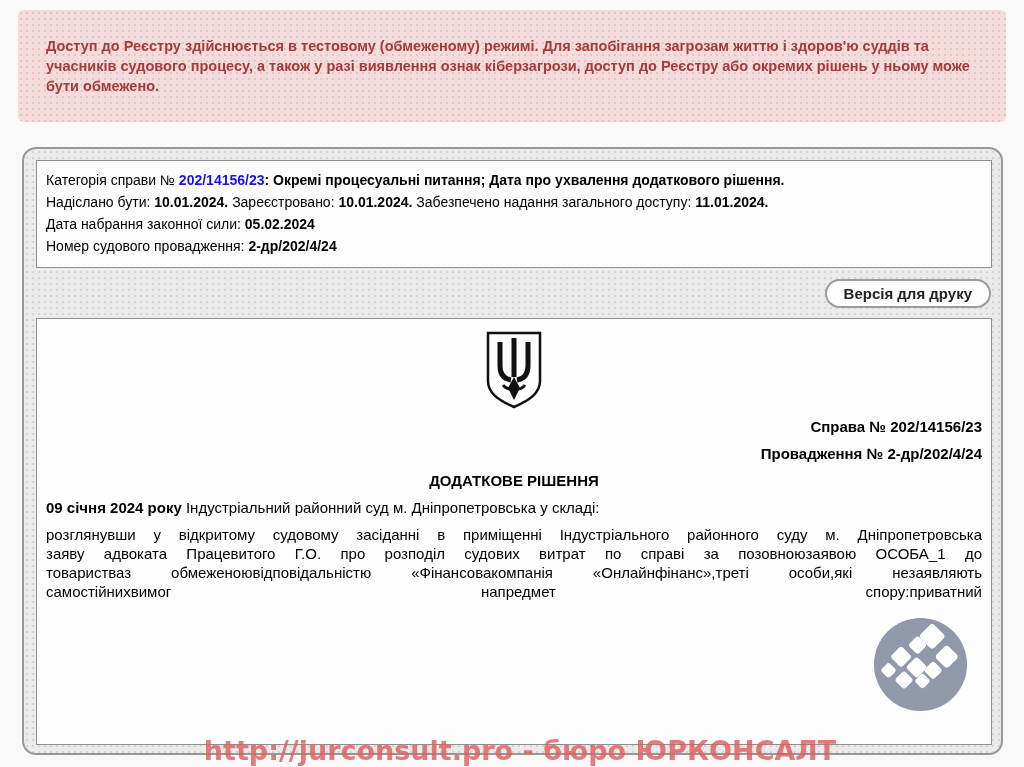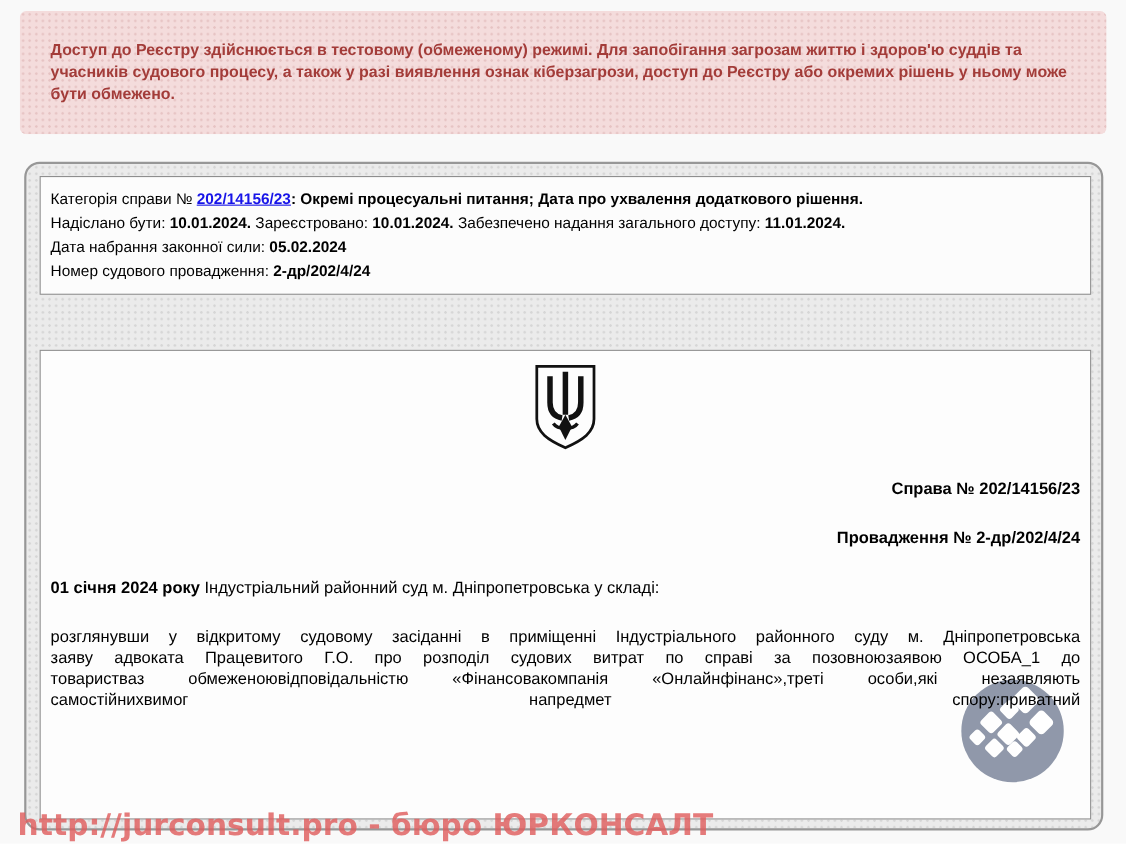--- a/index.html
+++ b/index.html
@@ -28,46 +28,46 @@
     background-size:6px 6px;
   }
   
   .meta-box{
     position:absolute;left:12px;top:11px;right:9px;height:108px;
     box-sizing:border-box;background:#fcfcfc;border:1px solid #8e8e8e;
     padding:8px 9px;font-size:14px;
   }
   .meta-row{line-height:22px;white-space:nowrap;}
   .b{font-weight:bold;}
-  a.case-link{color:#1714e8;font-weight:bold;text-decoration:underline;cursor:pointer;}
+  a.case-link{color:#1714e8;font-weight:bold;cursor:pointer;}
   
   .print-btn{
     position:absolute;top:130px;right:10px;height:29px;padding:0 17px;
     border-radius:15px;border:2px solid #9b9b9b;background:#fdfdfd;
     font-family:inherit;font-size:15px;font-weight:bold;color:#222;cursor:pointer;
   }
   
   .doc-box{
     position:absolute;left:12px;top:169px;right:9px;height:427px;
     box-sizing:border-box;background:#fdfdfd;border:1px solid #8e8e8e;
     padding:0 9px;overflow:hidden;font-size:15px;
   }
-  .doc-box p{margin:26px 0;line-height:19px;position:relative;z-index:1;}
+  .doc-box p{margin:8px 0;line-height:19px;position:relative;z-index:1;}
   .emblem{display:block;margin:12px auto 0;}
   .t-right{text-align:right;font-weight:bold;}
   .t-center{text-align:center;font-weight:bold;}
   .just{
     text-align:justify;text-align-last:justify;
     word-spacing:13px;line-height:19.5px;
   }
   .watermark{position:absolute;left:835px;top:297px;width:97px;height:97px;z-index:0;opacity:.92;}
   
   .footer-mark{
     position:absolute;left:16px;right:0;top:735px;z-index:20;
-    text-align:left;white-space:nowrap;pointer-events:none;
+    text-align:center;white-space:nowrap;pointer-events:none;
     font-family:"DejaVu Sans",sans-serif;font-weight:bold;font-size:27px;
     color:#e05e5e;opacity:.82;
   }
 </style>
 </head>
 <body>
 
 <div class="banner">
   <span>Доступ до Реєстру здійснюється в тестовому (обмеженому) режимі. Для запобігання загрозам життю і здоров'ю суддів та учасників судового процесу, а також у разі виявлення ознак кіберзагрози, доступ до Реєстру або окремих рішень у ньому може бути обмежено.</span>
 </div>
@@ -90,20 +90,21 @@
     <div class="meta-row">
       <span>Дата набрання законної сили:</span>
       <span class="b">05.02.2024</span>
     </div>
     <div class="meta-row">
       <span>Номер судового провадження:</span>
       <span class="b">2-др/202/4/24</span>
     </div>
   </div>
 
+  <button class="print-btn">Версія для друку</button>
 
   <div class="doc-box">
 
     <svg class="emblem" width="58" height="78" viewBox="0 0 58 78">
       <path d="M3 2 H55 V50 C55 62 45 69 29 76 C13 69 3 62 3 50 Z" fill="#fdfdfd" stroke="#111" stroke-width="2.5"></path>
       <g fill="none" stroke="#111" stroke-width="5">
         <path d="M29 7 V46"></path>
         <path d="M15 11 V35 C15 44 20 48 26 49"></path>
         <path d="M43 11 V35 C43 44 38 48 32 49"></path>
       </g>
@@ -123,18 +124,19 @@
         <rect x="40" y="23" width="14" height="14" rx="3" transform="rotate(45 47 30)"></rect>
         <rect x="52" y="11" width="20" height="20" rx="4" transform="rotate(45 62 21)"></rect>
         <rect x="68" y="33" width="18" height="18" rx="4" transform="rotate(45 77 42)"></rect>
         <rect x="56" y="49" width="14" height="14" rx="3" transform="rotate(45 63 56)"></rect>
         <rect x="46" y="61" width="12" height="12" rx="3" transform="rotate(45 52 67)"></rect>
       </g>
     </svg>
 
     <p class="t-right">Справа № 202/14156/23</p>
     <p class="t-right">Провадження № 2-др/202/4/24</p>
-    <p><b>01 січня 2024 року</b><span> Індустріальний районний суд м. Дніпропетровська у складі:</span></p>
+    <p class="t-center">ДОДАТКОВЕ РІШЕННЯ</p>
+    <p><b>09 січня 2024 року</b><span> Індустріальний районний суд м. Дніпропетровська у складі:</span></p>
     <p class="just">розглянувши у відкритому судовому засіданні в приміщенні Індустріального районного суду м. Дніпропетровська заяву адвоката Працевитого Г.О. про розподіл судових витрат по справі за позовноюзаявою ОСОБА_1 до товаристваз обмеженоювідповідальністю «Фінансовакомпанія «Онлайнфінанс»,треті особи,які незаявляють самостійнихвимог напредмет спору:приватний</p>
   </div>
 </div>
 
 <div class="footer-mark">http://jurconsult.pro - бюро ЮРКОНСАЛТ</div>
 
 </body></html>

